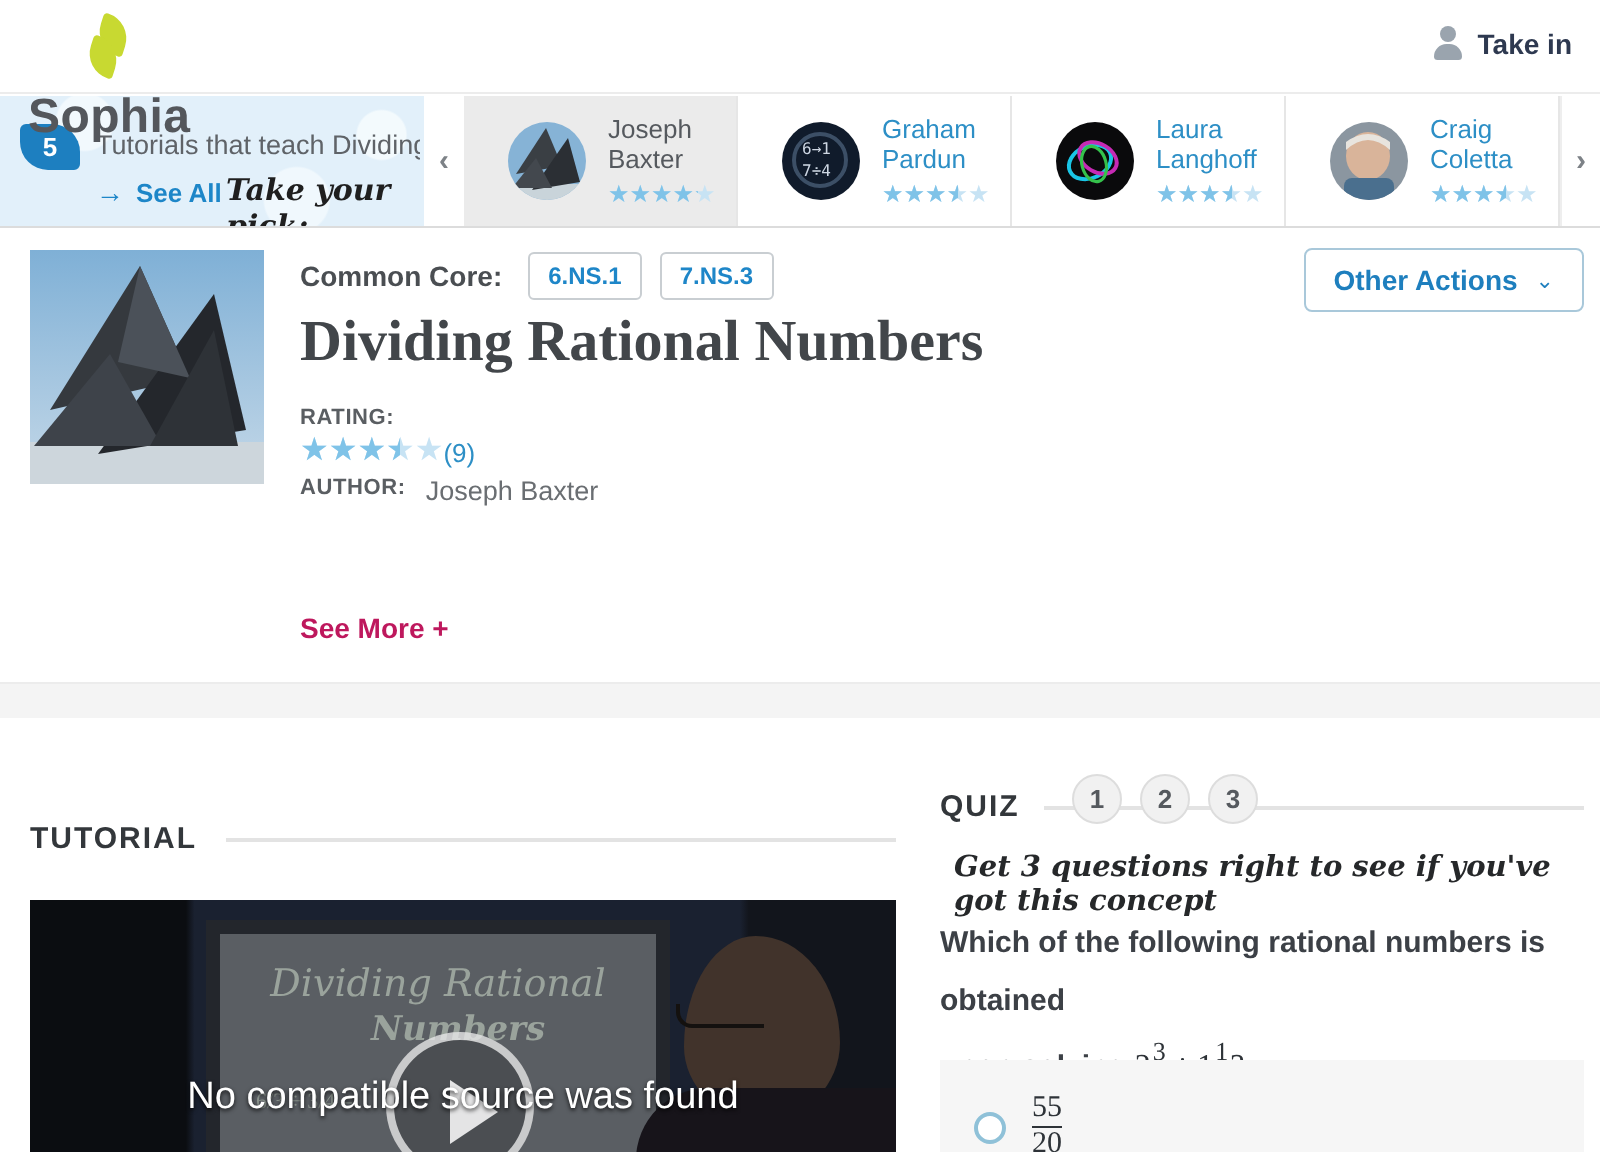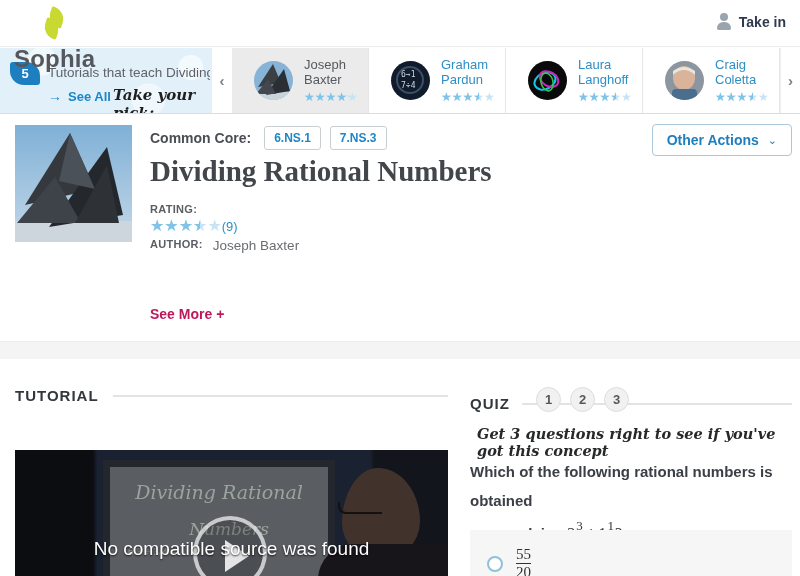--- a/index.html
+++ b/index.html
@@ -93,21 +93,21 @@
     color:#be185d; cursor:pointer; }
 
   .gray-band { position:absolute; top:341px; left:0; right:0; height:18px; background:#f4f4f4;
     border-top:1px solid #ececec; }
 
   
   .lower { position:absolute; top:359px; left:0; right:0; bottom:0; background:#fff; }
   .section-head { position:absolute; display:flex; align-items:center; }
   .section-title { font-size:15px; font-weight:bold; color:#33373b; letter-spacing:1px; }
   .rule { height:2px; background:#e3e3e3; }
-  .tut-head { left:15px; top:28px; width:433px; }
+  .tut-head { left:15px; top:52px; width:433px; }
   .tut-head .rule { flex:1; margin-left:14px; }
   .quiz-head { left:470px; top:36px; width:322px; }
   .quiz-head .rule { flex:1; margin-left:12px; }
   .steps { position:absolute; left:536px; top:28px; display:flex; gap:9px; }
   .step-circle { width:25px; height:25px; border-radius:50%; background:#f1f1f1;
     border:1px solid #ddd; color:#55595e; font-size:13px; font-weight:bold; text-align:center;
     line-height:23px; }
   .quiz-instruction { position:absolute; left:477px; top:66px; width:320px; font-size:14.5px;
     font-weight:bold; font-style:italic; color:#26282a;
     font-family:"DejaVu Serif", cursive, serif; }
@@ -130,21 +130,21 @@
   
   .video { position:absolute; left:15px; top:91px; width:433px; height:130px;
     background:#101218; overflow:hidden; cursor:pointer; }
   .vid-room { position:absolute; inset:0;
     background:linear-gradient(90deg, #0b0d11 0 18%, #1a2130 19% 82%, #12151c 83%); }
   .whiteboard { position:absolute; left:88px; top:10px; width:232px; height:120px;
     background:#5a5e63; border:7px solid #23262c; border-bottom:none; }
   .wb-text { position:absolute; width:100%; text-align:center; color:#9aa39c;
     font-family:"DejaVu Serif", cursive, serif; font-style:italic; }
   .wb-line1 { top:14px; font-size:19px; }
-  .wb-line2 { top:52px; font-size:17px; padding-left:20px; }
+  .wb-line2 { top:38px; font-size:17px; padding-left:20px;font-weight:bold; }
   .wb-scribble { position:absolute; left:18px; top:78px; color:#8d968f; font-size:11px;
     font-family:"Liberation Serif", serif; }
   .man { position:absolute; right:0; top:0; width:140px; height:100%; }
   .man-head { position:absolute; right:28px; top:18px; width:78px; height:92px;
     background:#41332b; border-radius:46% 54% 50% 50%/60% 58% 42% 40%; }
   .man-glasses { position:absolute; right:66px; top:52px; width:44px; height:12px;
     border-bottom:2px solid #14110f; border-left:2px solid #14110f; border-radius:0 0 0 8px; }
   .man-body { position:absolute; right:0; bottom:0; width:130px; height:36px; background:#17141a;
     border-radius:40px 0 0 0; }
   .play-btn { position:absolute; left:178px; top:66px; width:74px; height:74px;

